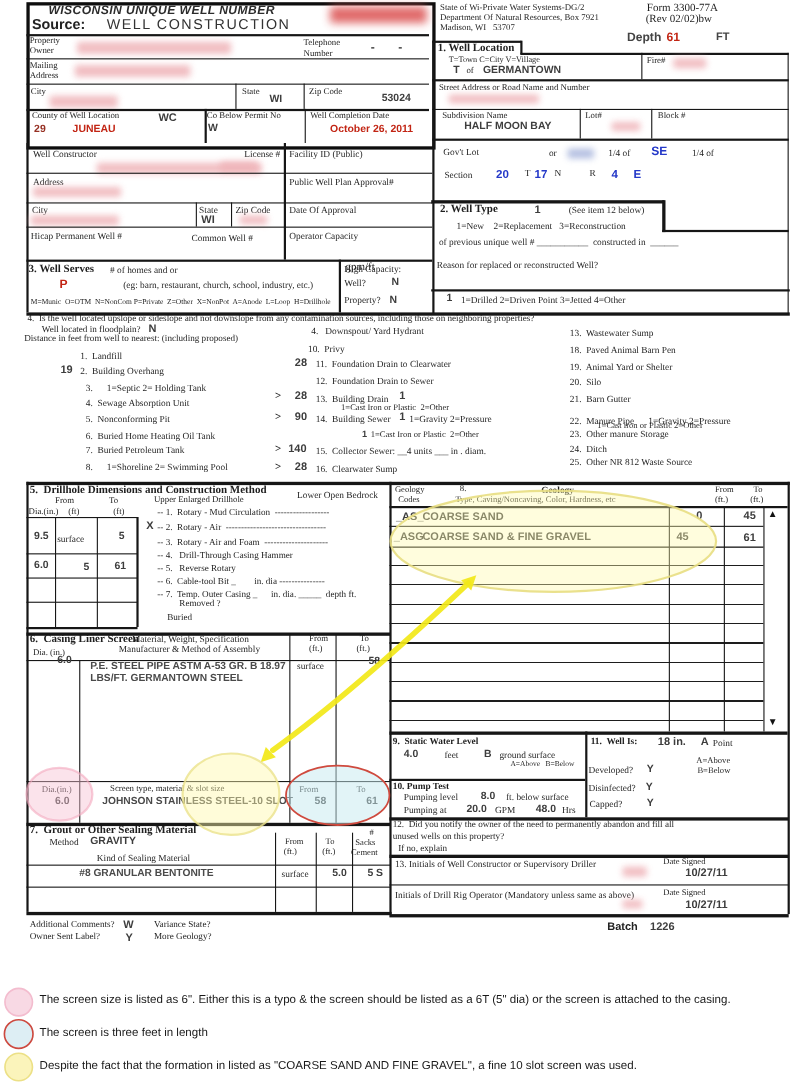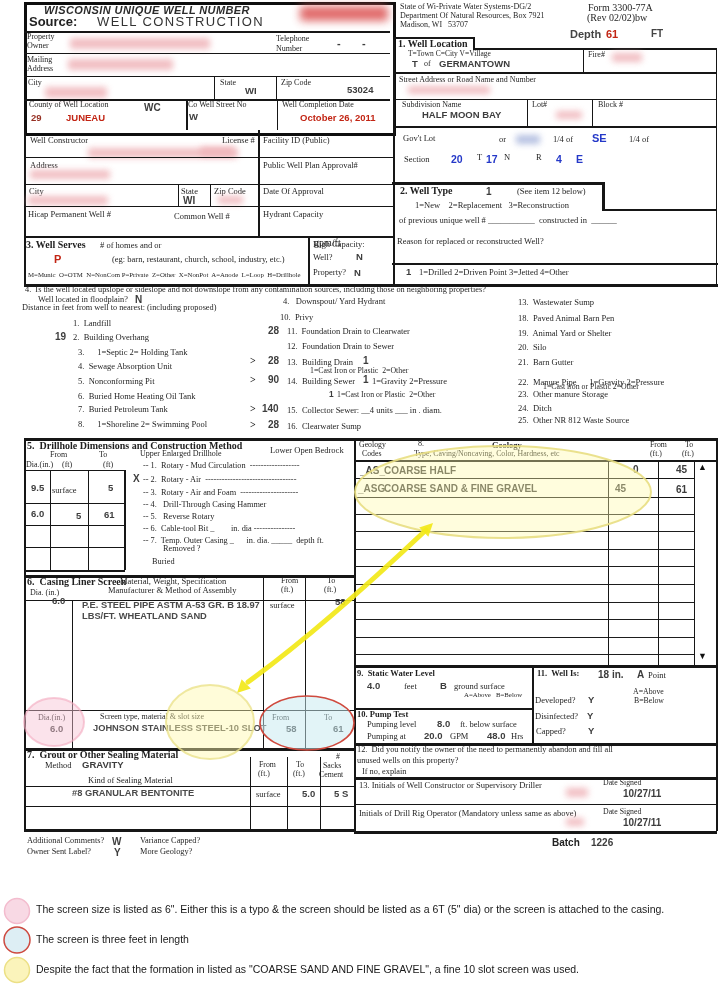--- a/index.html
+++ b/index.html
@@ -46,21 +46,21 @@
 <div class="rd" style="left:45px;top:87px;width:62px;height:11px"></div>
 <span class="t s8" style="left:220px;top:79px">State</span>
 <span class="v" style="left:245px;top:86px">WI</span>
 <span class="t s8" style="left:281px;top:79px">Zip Code</span>
 <span class="v" style="left:347px;top:85px">53024</span>
 
 <span class="t s8" style="left:29px;top:101px">County of Well Location</span>
 <span class="v mar" style="left:31px;top:113px">29</span>
 <span class="v red" style="left:66px;top:113px">JUNEAU</span>
 <span class="v s10" style="left:144px;top:103px">WC</span>
-<span class="t s8" style="left:188px;top:101px">Co Well Street No</span>
+<span class="t s8" style="left:188px;top:101px">Co Below Permit No</span>
 <span class="v" style="left:189px;top:112px">W</span>
 <span class="t s8" style="left:282px;top:101px">Well Completion Date</span>
 <span class="v red" style="left:300px;top:113px">October 26, 2011</span>
 
 <div class="hl" style="left:24px;top:31px;width:366px;height:1.5px"></div>
 <div class="hl" style="left:24px;top:53px;width:366px;height:1px"></div>
 <div class="hl" style="left:24px;top:76px;width:366px;height:1px"></div>
 <div class="hl" style="left:24px;top:99px;width:366px;height:2px"></div>
 <div class="vl" style="left:214px;top:76px;width:1px;height:23px"></div>
 <div class="vl" style="left:276px;top:76px;width:1px;height:23px"></div>
@@ -151,21 +151,21 @@
 <div class="vl" style="left:178px;top:184px;width:1px;height:22px"></div>
 <span class="t" style="left:181px;top:187px">State</span>
 <span class="v s9" style="left:183px;top:196px">WI</span>
 <div class="vl" style="left:210px;top:184px;width:1px;height:22px"></div>
 <span class="t" style="left:214px;top:187px">Zip Code</span>
 <div class="rd" style="left:218px;top:196px;width:25px;height:8px"></div>
 <span class="t" style="left:263px;top:187px">Date Of Approval</span>
 <div class="hl" style="left:24px;top:206px;width:369px;height:1px"></div>
 <span class="t" style="left:28px;top:210px">Hicap Permanent Well #</span>
 <span class="t" style="left:174px;top:212px">Common Well #</span>
-<span class="t" style="left:263px;top:210px">Hydrant Capacity</span>
+<span class="t" style="left:263px;top:210px">Operator Capacity</span>
 <span class="t s9" style="left:314px;top:238px">gpm/ft</span>
 <div class="hl" style="left:24px;top:236px;width:369px;height:2px"></div>
 
 <span class="t sb s9" style="left:26px;top:240px">3. Well Serves</span>
 <span class="t" style="left:100px;top:241px"># of homes and or</span>
 <span class="v red s11" style="left:54px;top:254px">P</span>
 <span class="t" style="left:112px;top:255px">(eg: barn, restaurant, church, school, industry, etc.)</span>
 <span class="t s68" style="left:28px;top:271px">M=Munic  O=OTM  N=NonCom P=Private  Z=Other  X=NonPot  A=Anode  L=Loop  H=Drillhole</span>
 <div class="vl" style="left:308px;top:236px;width:1.5px;height:48px"></div>
 <span class="t" style="left:313px;top:240px">High Capacity:</span>
@@ -269,21 +269,21 @@
 <span class="t s8" style="left:418px;top:440px">8.</span>
 <span class="t sb" style="left:492px;top:441px">Geology</span>
 <span class="t s78" style="left:414px;top:450px">Type, Caving/Noncaving, Color, Hardness, etc</span>
 <span class="t s78" style="left:650px;top:441px">From</span>
 <span class="t s78" style="left:650px;top:450px">(ft.)</span>
 <span class="t s78" style="left:685px;top:441px">To</span>
 <span class="t s78" style="left:682px;top:450px">(ft.)</span>
 <div class="hl" style="left:354px;top:460px;width:362px;height:2px"></div>
 
 <span class="v s9" style="left:360px;top:466px">_AS_</span>
-<span class="v s9" style="left:384px;top:466px">COARSE HALF</span>
+<span class="v s9" style="left:384px;top:466px">COARSE SAND</span>
 <span class="v s9" style="left:633px;top:465px">0</span>
 <span class="v s9" style="left:676px;top:465px">45</span>
 <div class="hl" style="left:354px;top:478px;width:340px;height:1px"></div>
 <span class="v s9" style="left:358px;top:484px">_ASG</span>
 <span class="v s9" style="left:384px;top:484px">COARSE SAND &amp; FINE GRAVEL</span>
 <span class="v s9" style="left:615px;top:484px">45</span>
 <span class="v s9" style="left:676px;top:485px">61</span>
 <div class="hl" style="left:354px;top:497px;width:340px;height:1px"></div>
 <div class="geo-empty" style="left:354px;top:497px;width:340px;height:159px"></div>
 <div class="vl" style="left:608px;top:460px;width:1px;height:205px"></div>
@@ -301,21 +301,21 @@
 <span class="t s8" style="left:281px;top:586px">(ft.)</span>
 <span class="t s8" style="left:327px;top:577px">To</span>
 <span class="t s8" style="left:324px;top:586px">(ft.)</span>
 <span class="t s8" style="left:30px;top:589px">Dia. (in.)</span>
 <div class="hl" style="left:24px;top:600px;width:331px;height:1px"></div>
 <div class="vl" style="left:72px;top:600px;width:1px;height:148px"></div>
 <div class="vl" style="left:263px;top:577px;width:1px;height:171px"></div>
 <div class="vl" style="left:305px;top:577px;width:1px;height:171px"></div>
 <span class="v" style="left:52px;top:596px">6.0</span>
 <span class="v s93" style="left:82px;top:601px;color:#4a4a4a">P.E. STEEL PIPE ASTM A-53 GR. B 18.97</span>
-<span class="v s93" style="left:82px;top:612px;color:#4a4a4a">LBS/FT. WHEATLAND SAND</span>
+<span class="v s93" style="left:82px;top:612px;color:#4a4a4a">LBS/FT. GERMANTOWN STEEL</span>
 <span class="t" style="left:270px;top:601px">surface</span>
 <span class="v" style="left:335px;top:597px">58</span>
 
 <div class="hl" style="left:24px;top:710px;width:331px;height:1px"></div>
 <span class="t s8" style="left:38px;top:714px">Dia.(in.)</span>
 <span class="v" style="left:50px;top:724px">6.0</span>
 <span class="t s8" style="left:100px;top:713px">Screen type, material &amp; slot size</span>
 <span class="v s93" style="left:93px;top:724px;color:#4a4a4a">JOHNSON STAINLESS STEEL-10 SLOT</span>
 <span class="t s8" style="left:272px;top:714px">From</span>
 <span class="v" style="left:286px;top:724px">58</span>
@@ -388,21 +388,21 @@
 <span class="t" style="left:359px;top:809px">Initials of Drill Rig Operator (Mandatory unless same as above)</span>
 <div class="rd" style="left:566px;top:818px;width:18px;height:8px"></div>
 <span class="t s78" style="left:603px;top:808px">Date Signed</span>
 <span class="v s9" style="left:623px;top:818px">10/27/11</span>
 <div class="hl" style="left:354px;top:831px;width:363px;height:2.5px"></div>
 <span class="t sans sb s10" style="left:552px;top:838px;color:#222">Batch</span>
 <span class="v s10" style="left:591px;top:838px">1226</span>
 
 <span class="t s83" style="left:27px;top:837px">Additional Comments?</span>
 <span class="v s9" style="left:112px;top:837px">W</span>
-<span class="t s83" style="left:140px;top:837px">Variance Capped?</span>
+<span class="t s83" style="left:140px;top:837px">Variance State?</span>
 <span class="t s83" style="left:27px;top:848px">Owner Sent Label?</span>
 <span class="v s9" style="left:114px;top:848px">Y</span>
 <span class="t s83" style="left:140px;top:848px">More Geology?</span>
 
 <span class="t sans s105" style="left:36px;top:904px;color:#191919">The screen size is listed as 6". Either this is a typo &amp; the screen should be listed as a 6T (5" dia) or the screen is attached to the casing.</span>
 <span class="t sans s105" style="left:36px;top:934px;color:#191919">The screen is three feet in length</span>
 <span class="t sans s105" style="left:36px;top:964px;color:#191919">Despite the fact that the formation in listed as "COARSE SAND AND FINE GRAVEL", a fine 10 slot screen was used.</span>
 
 <svg class="ov" width="720" height="984" viewBox="0 0 720 984">
   <ellipse cx="503" cy="492" rx="148" ry="46" fill="rgba(255,249,170,0.40)" stroke="rgba(232,222,130,0.9)" stroke-width="2"></ellipse>

